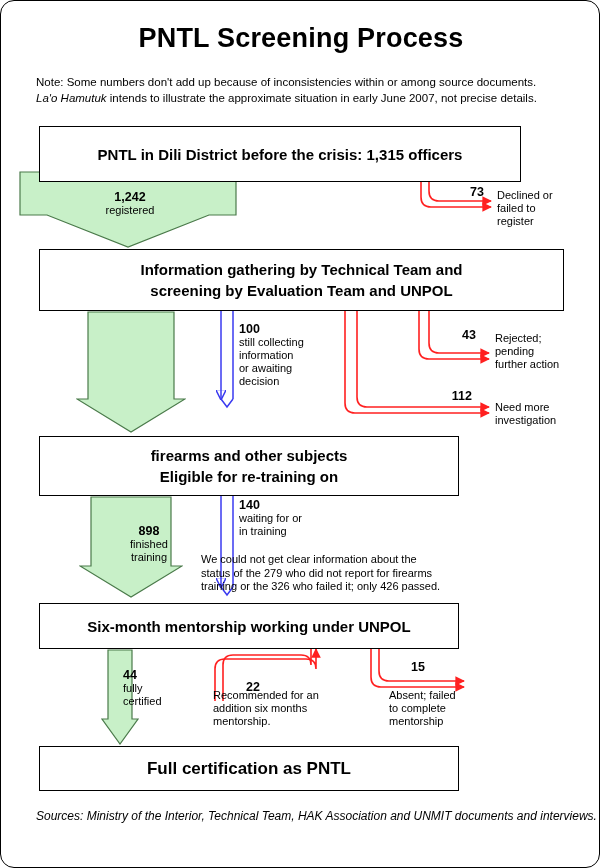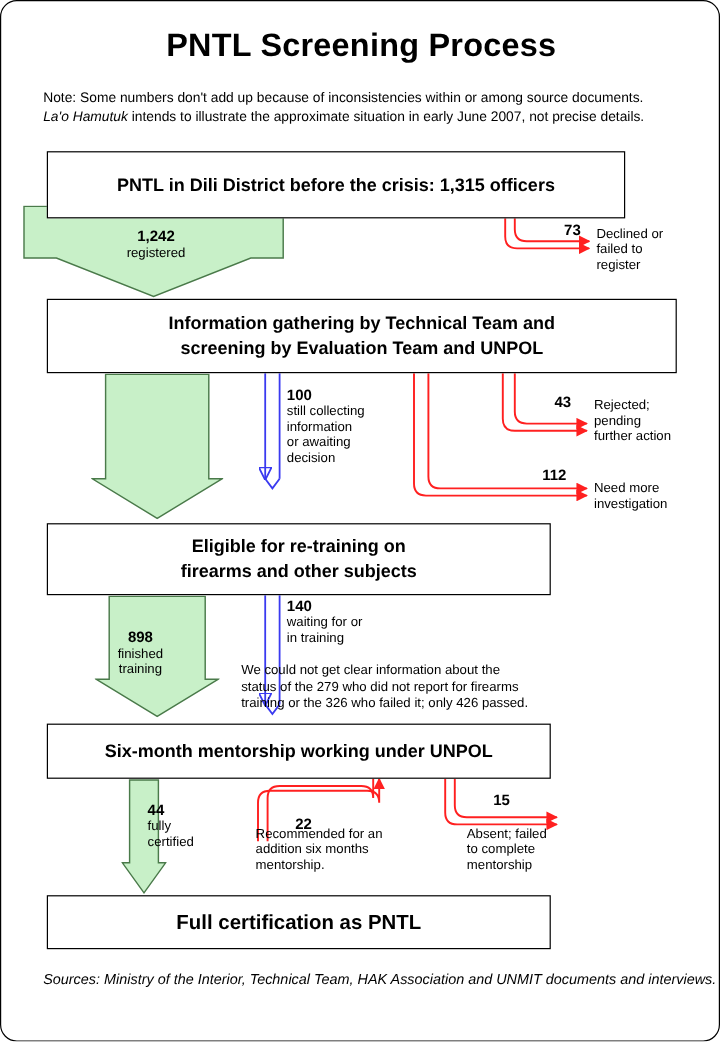--- a/index.html
+++ b/index.html
@@ -189,39 +189,39 @@
   <div class="box" style="left:38px; top:125px; width:482px; height:56px;">
     <span>PNTL in Dili District before the crisis: 1,315 officers</span>
   </div>
 
   <div class="box" style="left:38px; top:248px; width:525px; height:62px; flex-direction:column;">
     <span>Information gathering by Technical Team and</span>
     <span>screening by Evaluation Team and UNPOL</span>
   </div>
 
   <div class="box" style="left:38px; top:435px; width:420px; height:60px; flex-direction:column;">
+    <span>firearms and other subjects</span>
     <span>Eligible for re-training on</span>
-    <span>firearms and other subjects</span>
   </div>
 
   <div class="box" style="left:38px; top:602px; width:420px; height:46px;">
     <span>Six-month mentorship working under UNPOL</span>
   </div>
 
   <div class="box" style="left:38px; top:745px; width:420px; height:45px; font-size:17px;">
     <span>Full certification as PNTL</span>
   </div>
 
   <div class="glabel" style="left:84px; top:190px; width:90px;">
     <b>1,242</b><br>
     <span>registered</span>
   </div>
 
 
-  <div class="glabel" style="left:71px; top:524px; width:90px;">
+  <div class="glabel" style="left:103px; top:524px; width:90px;">
     <b>898</b><br>
     <span>finished</span><br>
     <span>training</span>
   </div>
 
   <div class="glabel" style="left:122px; top:668px; width:70px; text-align:left;">
     <b>44</b><br>
     <span>fully</span><br>
     <span>certified</span>
   </div>

